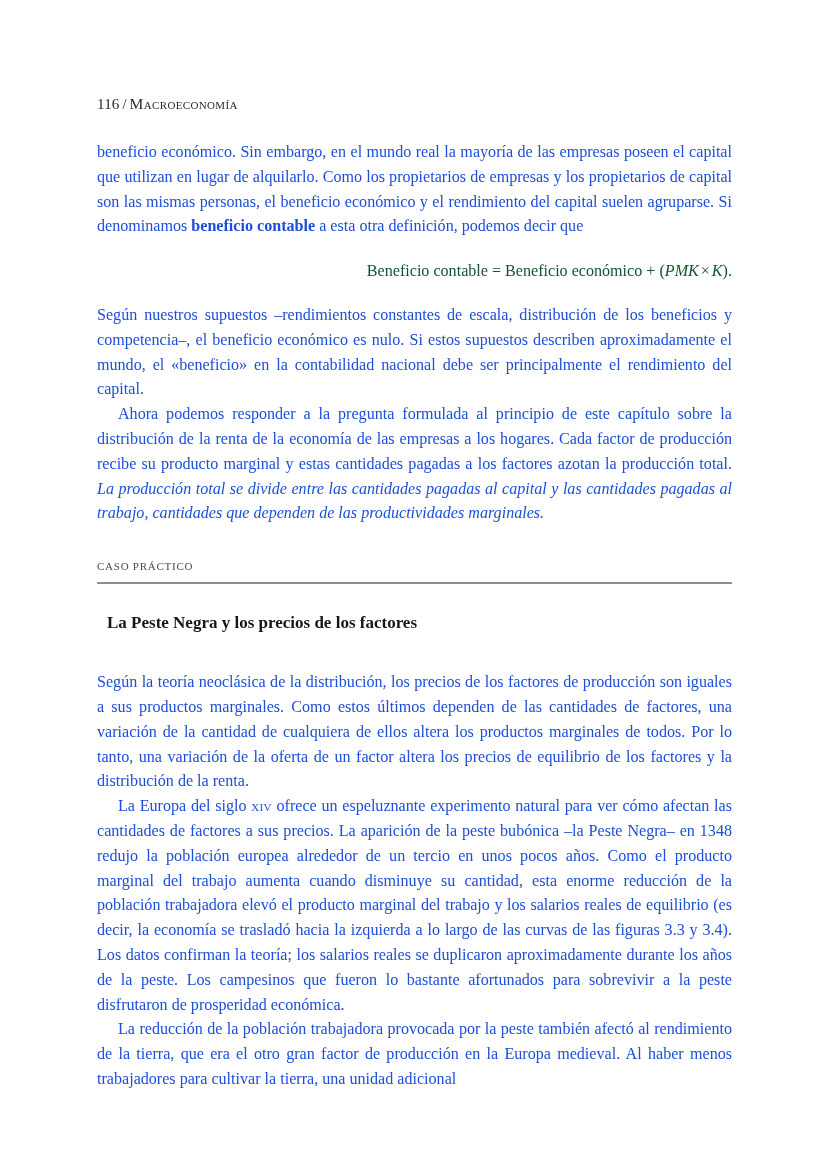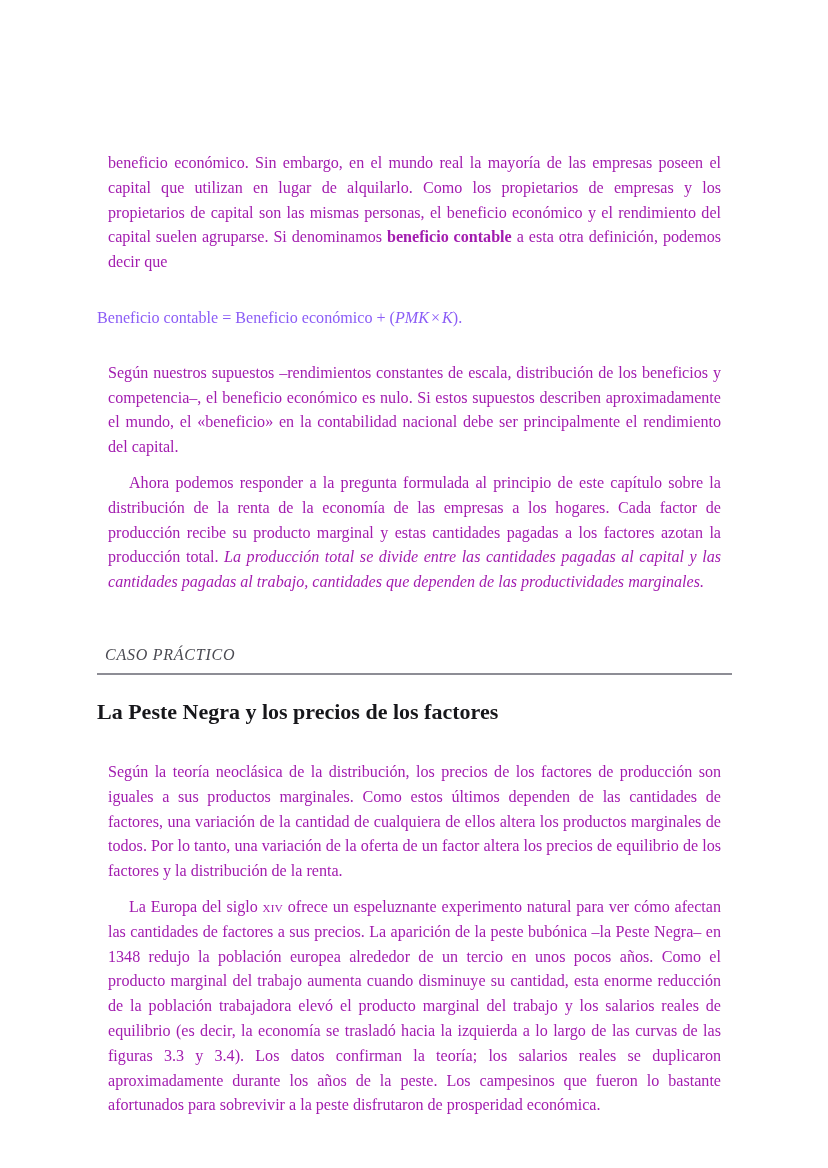--- a/index.html
+++ b/index.html
@@ -53,26 +53,26 @@
 
   
   .column {
     position: absolute;
     left: 97px;
     top: 140px;
     width: 635px;
   }
 
   p.body {
-    margin: 11px;
+    margin: 0;
     font-size: 16.1px;
     line-height: 24.8px;
     text-align: justify;
     text-justify: inter-word;
-    color: #a21caf;
+    color: #1d4ed8;
     hyphens: manual;
   }
   p.body.indent {
     text-indent: 21px;
   }
   p.body + p.body {
     margin-top: 0;
   }
 
   b, strong { font-weight: 700; }
@@ -80,69 +80,71 @@
 
   .smallcaps {
     font-variant: small-caps;
     letter-spacing: 0.3px;
   }
 
   
   .equation {
     margin: 0;
     padding: 20px 0 19px 0;
-    text-align: left;
+    text-align: right;
     font-size: 16.1px;
     line-height: 24.8px;
-    color: #8b5cf6;
+    color: #14532d;
   }
   .equation .var {
     font-style: italic;
   }
   .equation .times {
     padding: 0 2px;
   }
 
   
   .case-block {
     padding-top: 30px;
   }
   .case-kicker {
-    margin: 8px;
-    font-size: 16px;
+    margin: 0;
+    font-size: 11px;
     line-height: 21px;
     letter-spacing: 0.75px;
     color: #4a4a52;
     font-weight: 400;
-    font-style: italic;
   }
   .case-rule {
     margin: 5px 0 0 0;
     width: 635px;
     height: 2px;
     background: #8d8d95;
     border: 0;
   }
   .case-title {
-    margin: 0;
-    padding-top: 26px;
-    font-size: 22px;
+    margin: 10px;
+    padding-top: 18px;
+    font-size: 17px;
     line-height: 22px;
     font-weight: 700;
     color: #17171b;
   }
   .case-body {
     padding-top: 26px;
   }
 </style>
 </head>
 <body>
 
 <div class="page">
 
+  <div class="running-head">
+    <span class="folio">116</span><span class="sep">/</span><span class="bookname">Macroeconomía</span>
+  </div>
 
   <div class="column">
 
     <p class="body"><span>beneficio económico. Sin embargo, en el mundo real la mayoría de las empresas poseen el capital que utilizan en lugar de alquilarlo. Como los propietarios de empresas y los propietarios de capital son las mismas personas, el beneficio económico y el rendimiento del capital suelen agruparse. Si denominamos </span><b>beneficio contable</b><span> a esta otra definición, podemos decir que</span></p>
 
     <div class="equation">
       <span>Beneficio contable</span>
       <span>=</span>
       <span>Beneficio económico</span>
       <span>+</span>
@@ -156,17 +158,18 @@
     <div class="case-block">
       <p class="case-kicker">CASO PRÁCTICO</p>
       <hr class="case-rule">
       <p class="case-title">La Peste Negra y los precios de los factores</p>
 
       <div class="case-body">
         <p class="body">Según la teoría neoclásica de la distribución, los precios de los factores de producción son iguales a sus productos marginales. Como estos últimos dependen de las cantidades de factores, una variación de la cantidad de cualquiera de ellos altera los productos marginales de todos. Por lo tanto, una variación de la oferta de un factor altera los precios de equilibrio de los factores y la distribución de la renta.</p>
 
         <p class="body indent"><span>La Europa del siglo </span><span class="smallcaps">xiv</span><span> ofrece un espeluznante experimento natural para ver cómo afectan las cantidades de factores a sus precios. La aparición de la peste bubónica –la Peste Negra– en 1348 redujo la población europea alrededor de un tercio en unos pocos años. Como el producto marginal del trabajo aumenta cuando disminuye su cantidad, esta enorme reducción de la población trabajadora elevó el producto marginal del trabajo y los salarios reales de equilibrio (es decir, la economía se trasladó hacia la izquierda a lo largo de las curvas de las figuras 3.3 y 3.4). Los datos confirman la teoría; los salarios reales se duplicaron aproximadamente durante los años de la peste. Los campesinos que fueron lo bastante afortunados para sobrevivir a la peste disfrutaron de prosperidad económica.</span></p>
 
+        <p class="body indent">La reducción de la población trabajadora provocada por la peste también afectó al rendimiento de la tierra, que era el otro gran factor de producción en la Europa medieval. Al haber menos trabajadores para cultivar la tierra, una unidad adicional</p>
       </div>
     </div>
 
   </div>
 </div>
 
 </body></html>

